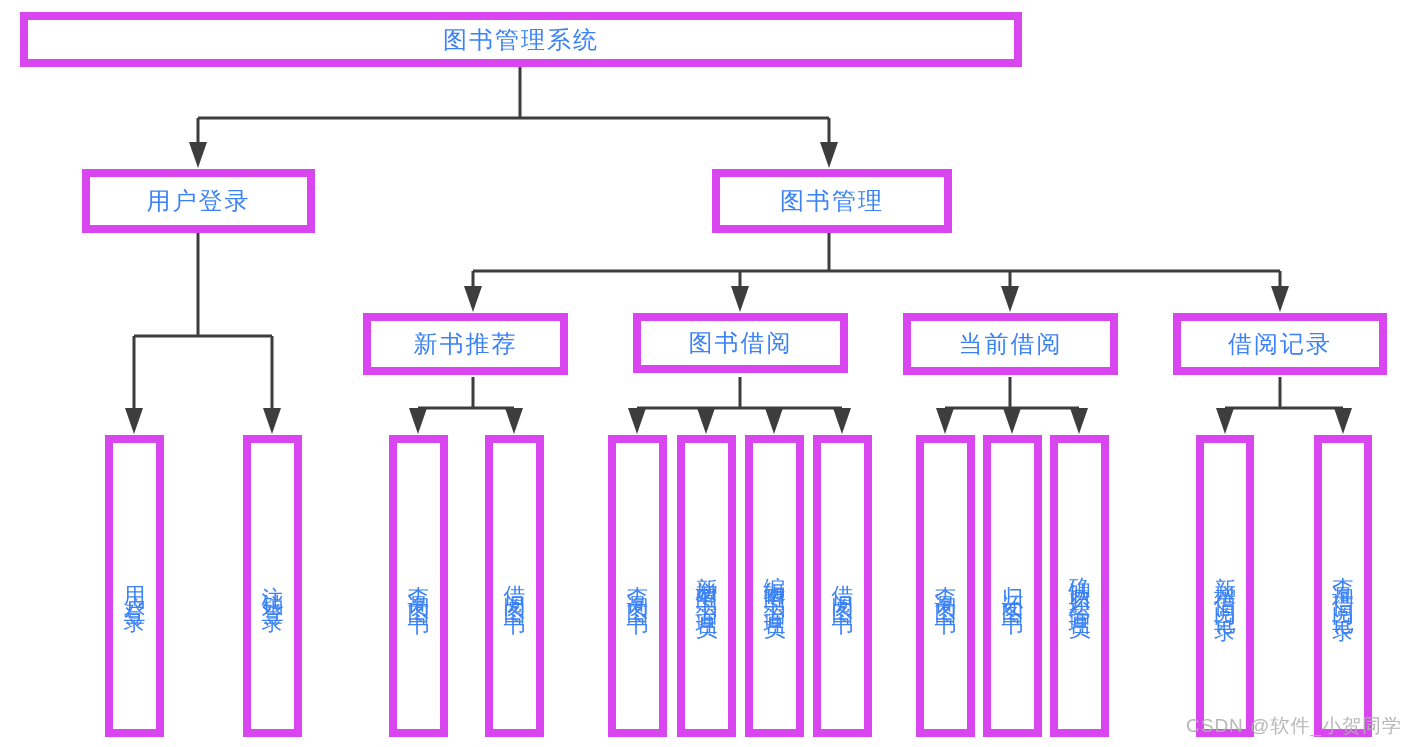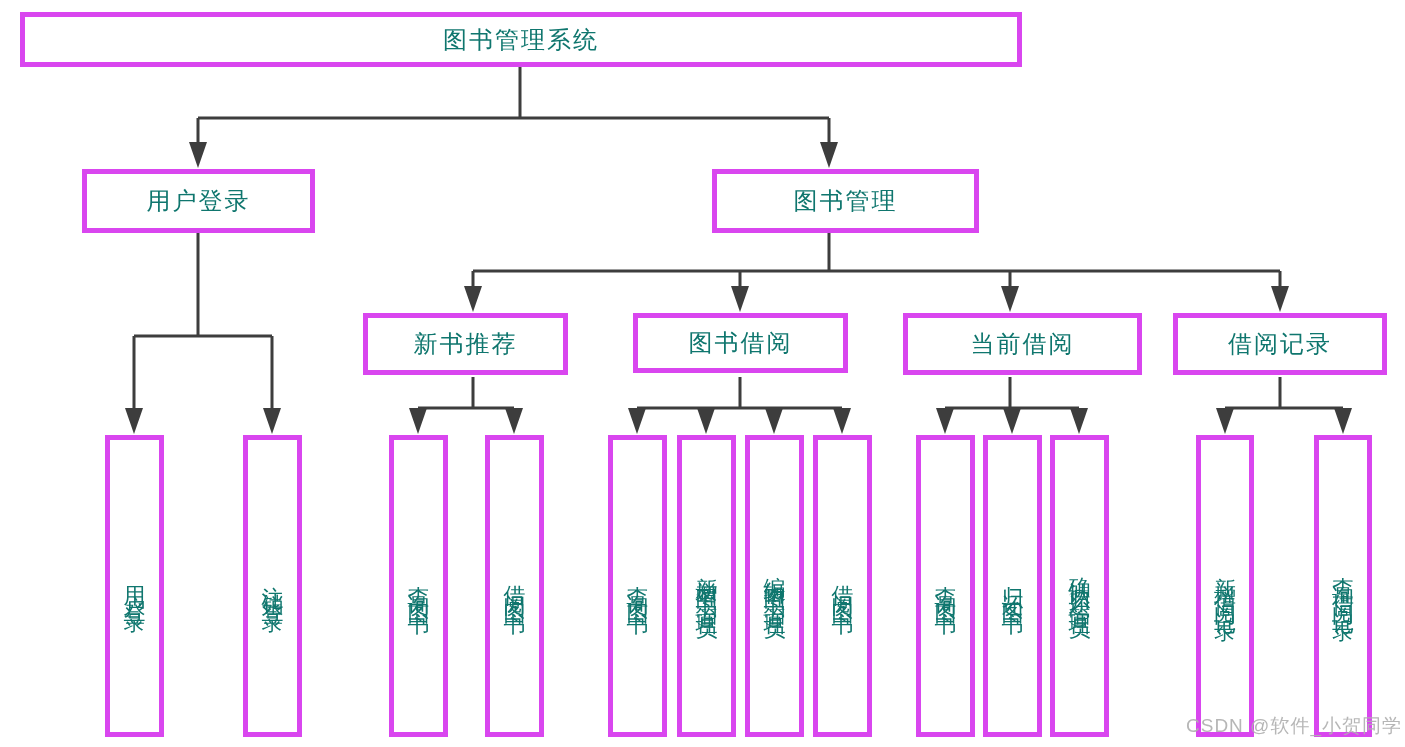--- a/index.html
+++ b/index.html
@@ -3,21 +3,21 @@
 <meta charset="utf-8">
 <style>
   html,body { margin:0; padding:0; background:#fff; }
   #stage {
     position:relative; width:1405px; height:747px; background:#ffffff;
     font-family:"Liberation Sans","DejaVu Sans",sans-serif; overflow:hidden;
   }
   #wires { position:absolute; left:0; top:0; width:1405px; height:747px; z-index:1; }
   .box {
     position:absolute; box-sizing:border-box; background:#ffffff;
-    border:5px solid #d946ef; color:#0f766e; z-index:2;
+    border:8px solid #d946ef; color:#3b82f6; z-index:2;
     display:flex; align-items:center; justify-content:center;
   }
   .h  { font-size:24px; letter-spacing:2px; }
   .vert {
     writing-mode:vertical-rl; text-orientation:mixed;
     font-size:22px; letter-spacing:9px; line-height:1;
   }
   .vert.long { letter-spacing:6px; }
   #watermark {
     position:absolute; left:1186px; top:713px; z-index:5;
@@ -66,25 +66,25 @@
       <polygon points="1003,408 1021,408 1012,434"></polygon>
       <polygon points="1070,408 1088,408 1079,434"></polygon>
       <polygon points="1216,408 1234,408 1225,434"></polygon>
       <polygon points="1334,408 1352,408 1343,434"></polygon>
     </g>
   </svg>
 
   <div class="box h" style="left:20px;top:12px;width:1002px;height:55px">图书管理系统</div>
 
   <div class="box h" style="left:82px;top:169px;width:233px;height:64px">用户登录</div>
-  <div class="box h" style="left:712px;top:169px;width:267px;height:64px">图书管理</div>
+  <div class="box h" style="left:712px;top:169px;width:240px;height:64px">图书管理</div>
 
   <div class="box h" style="left:363px;top:313px;width:205px;height:62px">新书推荐</div>
   <div class="box h" style="left:633px;top:313px;width:215px;height:60px">图书借阅</div>
-  <div class="box h" style="left:903px;top:313px;width:239px;height:62px">当前借阅</div>
+  <div class="box h" style="left:903px;top:313px;width:215px;height:62px">当前借阅</div>
   <div class="box h" style="left:1173px;top:313px;width:214px;height:62px">借阅记录</div>
 
   <div class="box vert" style="left:105px;top:435px;width:59px;height:302px">用户登录</div>
   <div class="box vert" style="left:243px;top:435px;width:59px;height:302px">注销登录</div>
 
   <div class="box vert" style="left:389px;top:435px;width:59px;height:302px">查询图书</div>
   <div class="box vert" style="left:485px;top:435px;width:59px;height:302px">借阅图书</div>
 
   <div class="box vert" style="left:608px;top:435px;width:59px;height:302px">查询图书</div>
   <div class="box vert long" style="left:677px;top:435px;width:59px;height:302px">新增图书（管理员）</div>

